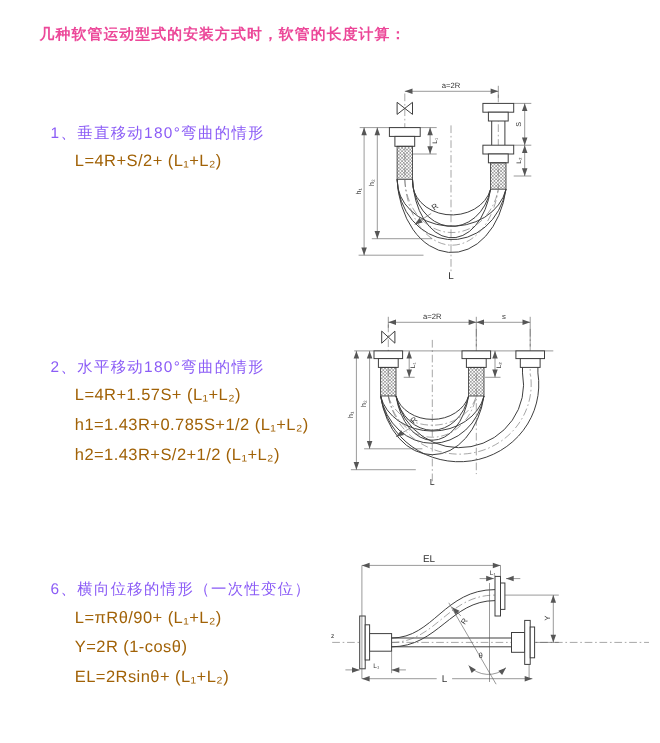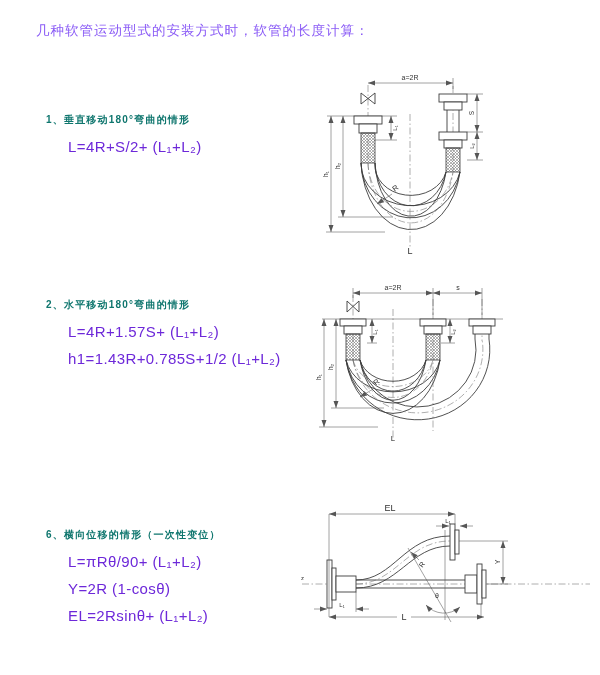--- a/index.html
+++ b/index.html
@@ -1,31 +1,31 @@
 <!DOCTYPE html>
 <html><head>
 <meta charset="utf-8">
 <style>
   html,body{margin:0;padding:0;}
   body{
     width:600px;height:675px;background:#ffffff;position:relative;overflow:hidden;
     font-family:"Liberation Sans","DejaVu Sans",sans-serif;color:#1c1c1c;
   }
   .page-title{
-    position:absolute;left:36px;top:22px;font-size:13.5px;font-weight:400;
-    letter-spacing:1px;color:#8b5cf6;
+    position:absolute;left:36px;top:22px;font-size:13.5px;font-weight:700;
+    letter-spacing:1px;color:#ec4899;
   }
   .section{position:absolute;left:46px;}
-  #sec1{top:111px;} #sec2{top:296px;} #sec3{top:526px;}
+  #sec1{top:111px;} #sec2{top:324px;} #sec3{top:526px;}
   .sec-heading{
-    font-size:10px;font-weight:700;letter-spacing:1.2px;color:#0f766e;
+    font-size:14px;font-weight:400;letter-spacing:1.2px;color:#8b5cf6;
     line-height:18px;white-space:nowrap;
   }
   .formula{
-    font-size:15px;font-weight:400;letter-spacing:0.4px;color:#6d28d9;
+    font-size:15px;font-weight:400;letter-spacing:0.4px;color:#a16207;
     line-height:18px;margin-top:9px;padding-left:22px;white-space:nowrap;
   }
   .diagram{position:absolute;}
   #dia1{left:313px;top:70px;}
   #dia2{left:308px;top:281px;}
   #dia3{left:298px;top:498px;}
   .dr{stroke:#3d3d3d;stroke-width:0.9;fill:none;}
   .drf{stroke:#3d3d3d;stroke-width:0.9;fill:#ffffff;}
   .dm{stroke:#565656;stroke-width:0.55;fill:none;}
   .cl{stroke:#6a6a6a;stroke-width:0.55;fill:none;stroke-dasharray:7 2.5 1.5 2.5;}
@@ -38,20 +38,21 @@
 
 <div class="section" id="sec1">
   <div class="sec-heading">1、垂直移动180°弯曲的情形</div>
   <div class="formula">L=4R+S/2+ (L₁+L₂)</div>
 </div>
 
 <div class="section" id="sec2">
   <div class="sec-heading">2、水平移动180°弯曲的情形</div>
   <div class="formula">L=4R+1.57S+ (L₁+L₂)</div>
   <div class="formula">h1=1.43R+0.785S+1/2 (L₁+L₂)</div>
+  <div class="formula">h2=1.43R+S/2+1/2 (L₁+L₂)</div>
 </div>
 
 <div class="section" id="sec3">
   <div class="sec-heading">6、横向位移的情形（一次性变位）</div>
   <div class="formula">L=πRθ/90+ (L₁+L₂)</div>
   <div class="formula">Y=2R (1-cosθ)</div>
   <div class="formula">EL=2Rsinθ+ (L₁+L₂)</div>
 </div>
 
 <div class="diagram" id="dia1">

